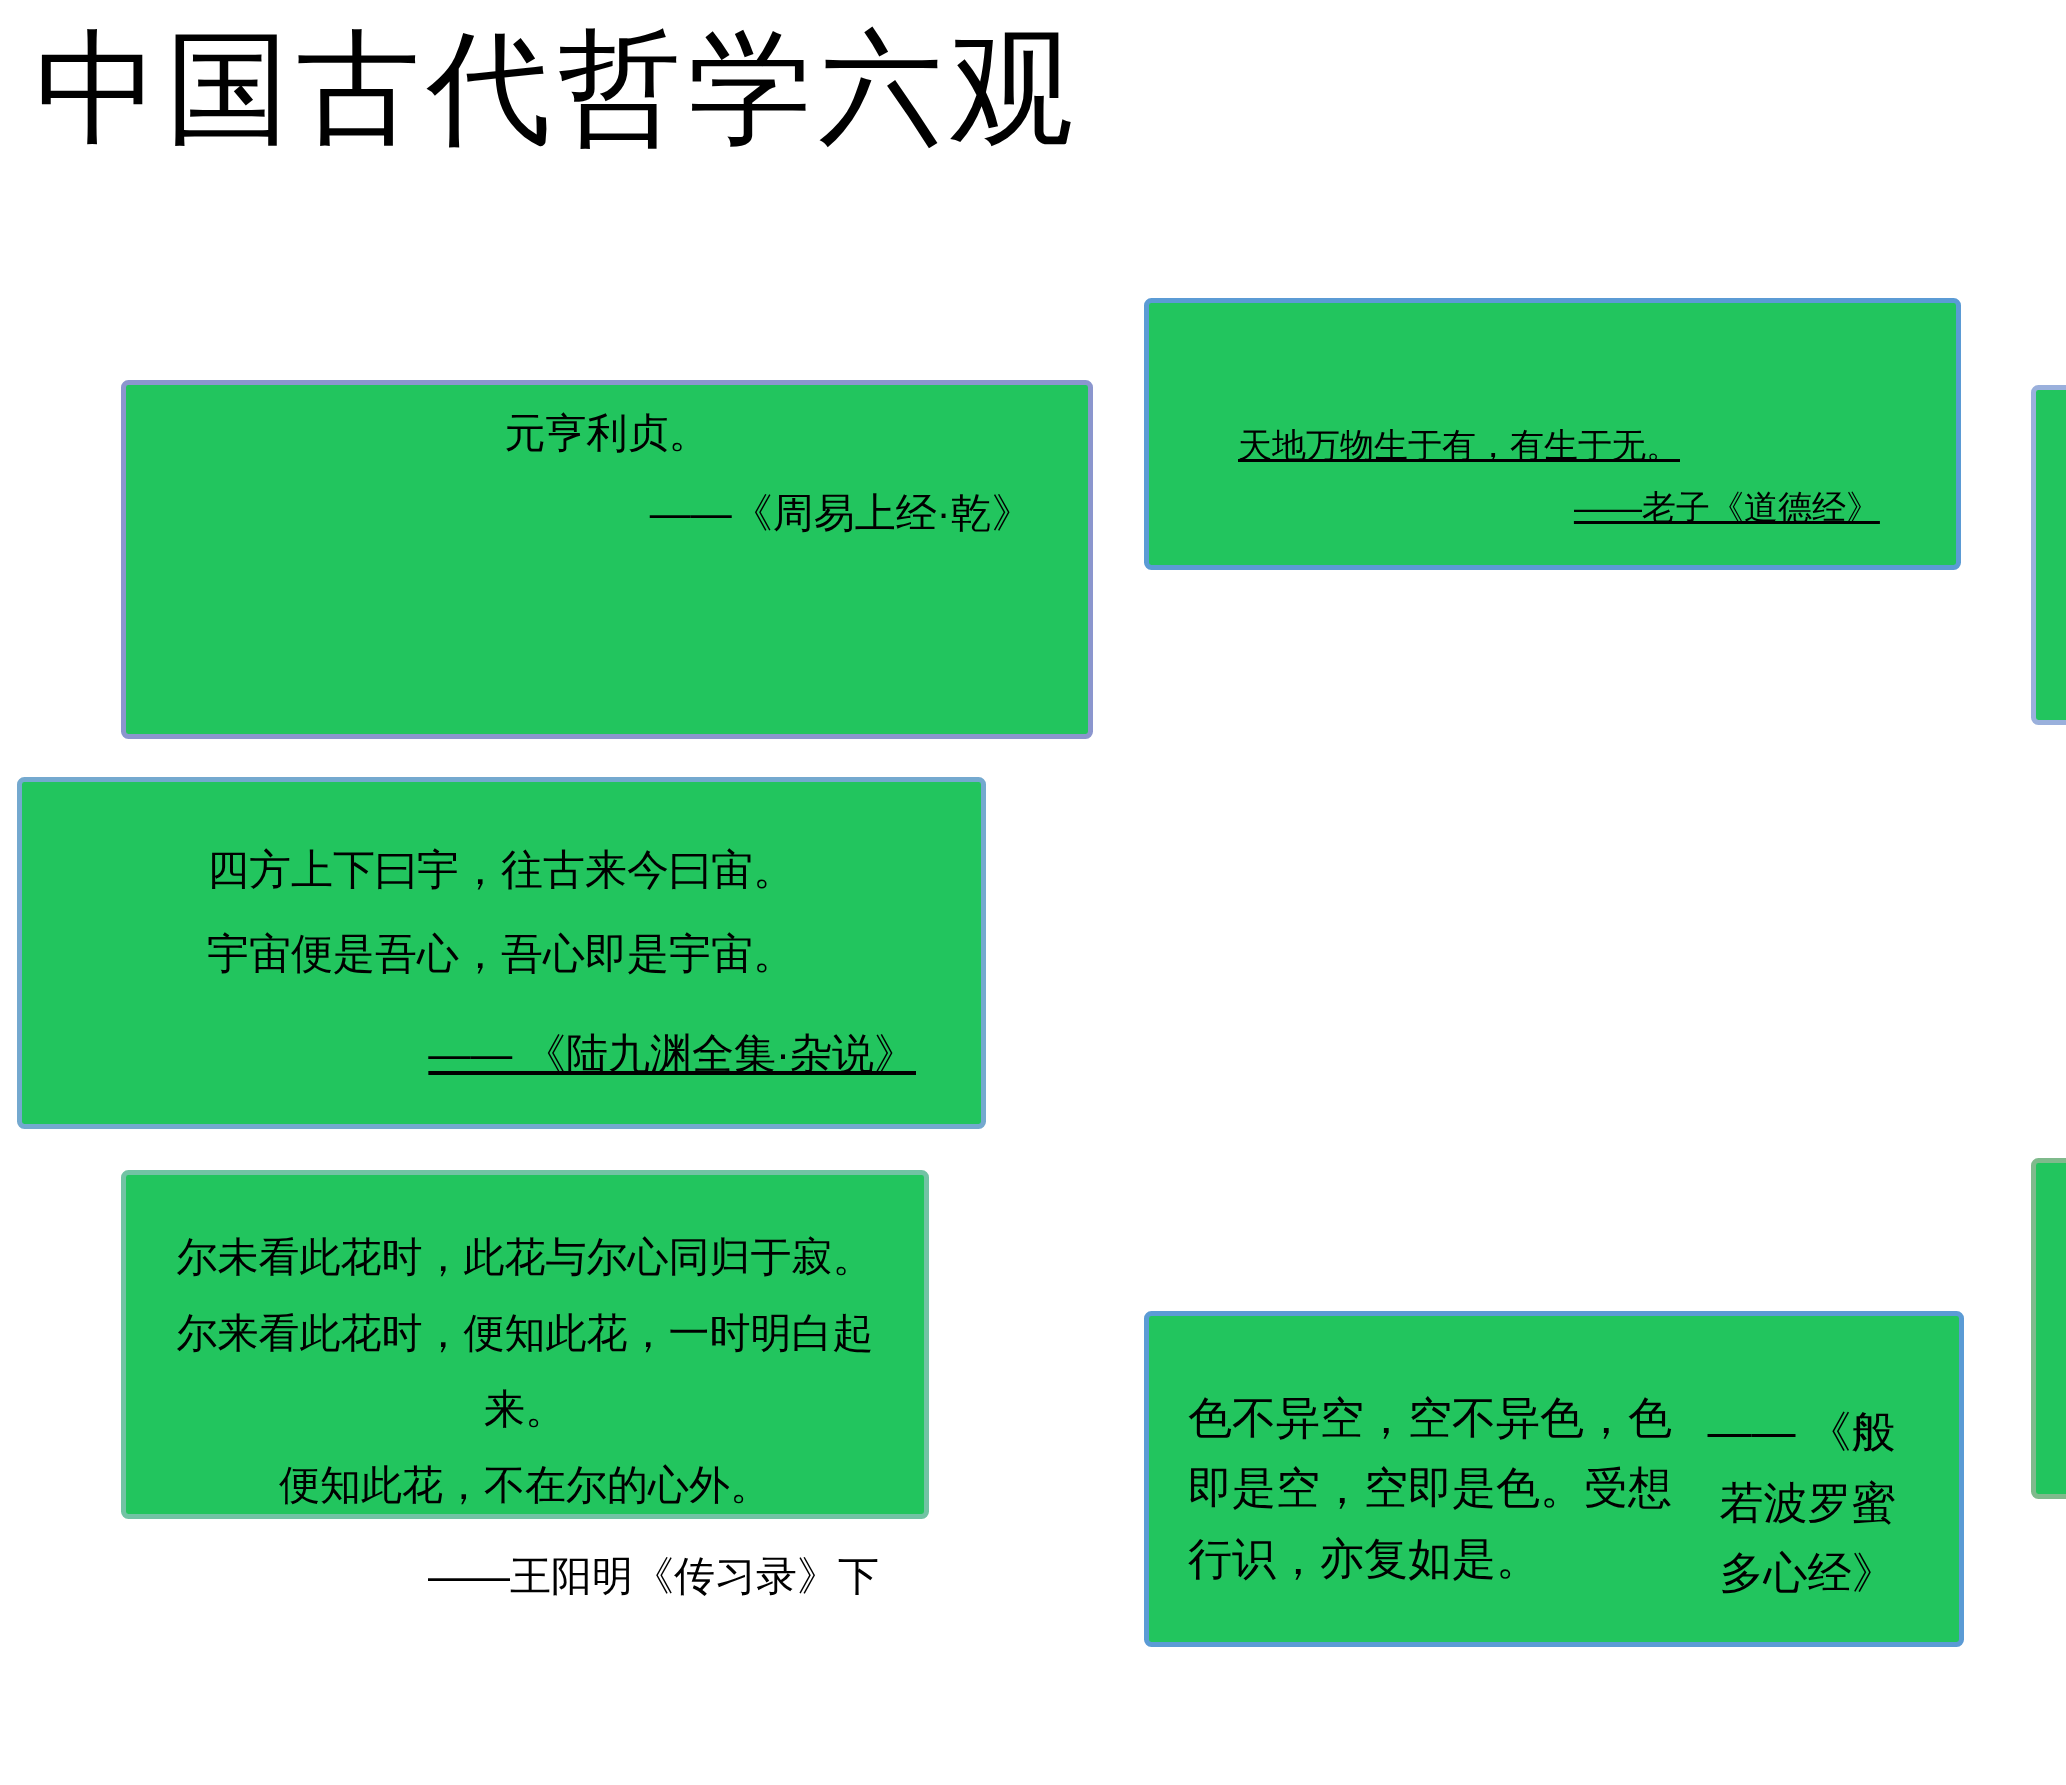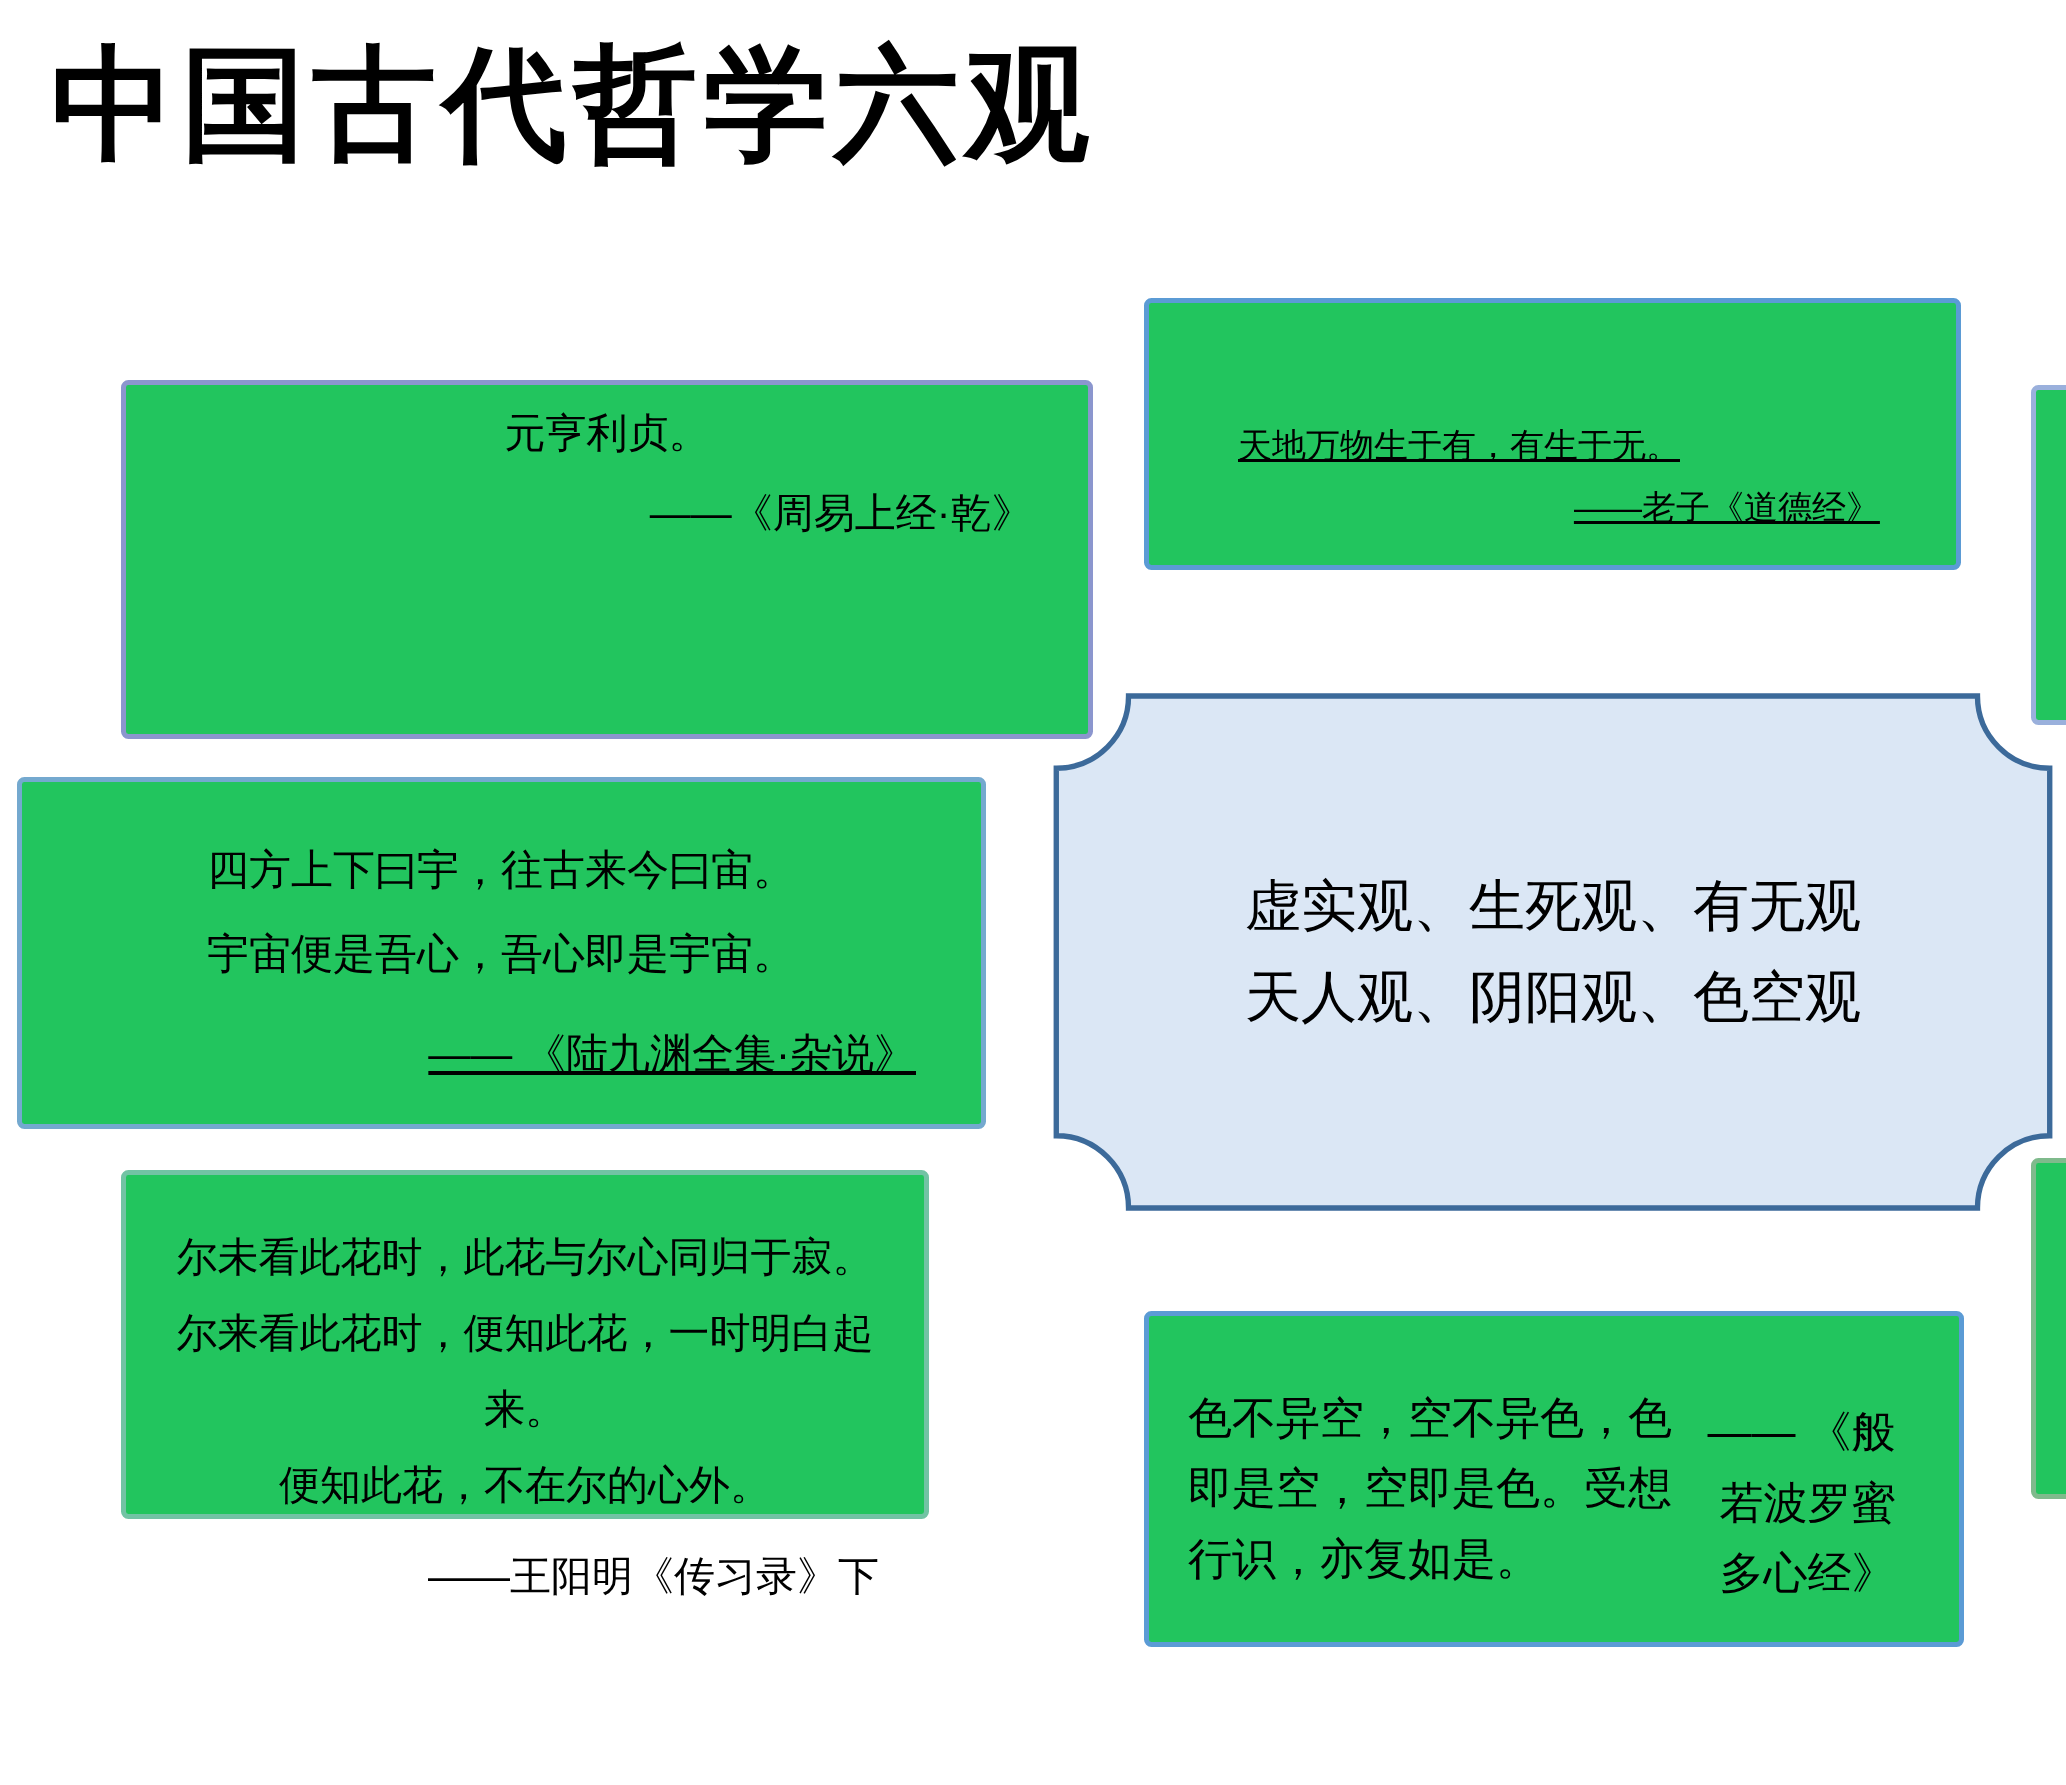--- a/index.html
+++ b/index.html
@@ -1,22 +1,22 @@
 <!DOCTYPE html>
 <html lang="zh" style="font-size:6.6px"><head>
 <meta charset="utf-8">
 <style>
   html,body{margin:0;padding:0;background:#ffffff;}
   .stage{
     position:relative;width:3174px;height:1785px;background:#ffffff;overflow:hidden;
     font-family:"Liberation Sans","DejaVu Sans",sans-serif;color:#000;
   }
   .page-title{
-    position:absolute;left:35px;top:7.4px;margin:16px;
-    font-size:124px;font-weight:700;letter-spacing:6.6px;color:#000;white-space:nowrap;
+    position:absolute;left:35px;top:7.4px;margin:0;
+    font-size:124px;font-weight:400;letter-spacing:6.6px;color:#000;white-space:nowrap;
   }
   .qbox{
     position:absolute;box-sizing:border-box;border-style:solid;border-radius:7.4px;
     background:#22c55e;font-size:41px;line-height:1.55;color:#000;
   }
   .qbox .quote{margin:0;}
   .qbox .source{margin:16px;text-align:right;}
   .qbox .note{margin:0;text-align:left;}
 
   
@@ -86,37 +86,20 @@
     
     
   </div>
 
   <div class="qbox b-lujiuyuan">
     <p class="quote">四方上下曰宇，往古来今曰宙。</p>
     <p class="quote">宇宙便是吾心，吾心即是宇宙。</p>
     <p class="source">—— 《陆九渊全集·杂说》</p>
   </div>
 
-  <div class="plaque">
-    <svg width="994" height="512" viewBox="0 0 2406 1240" aria-hidden="true">
-      <path d="M 0 175
-               A 175 175 0 0 0 175 0
-               L 2231 0
-               A 175 175 0 0 0 2406 175
-               L 2406 1065
-               A 175 175 0 0 0 2231 1240
-               L 175 1240
-               A 175 175 0 0 0 0 1065
-               Z" fill="#dbe7f5" stroke="#3c6a9a" stroke-width="13"></path>
-    </svg>
-    <div class="plaque-text">
-      <div>虚实观、生死观、有无观</div>
-      <div>天人观、阴阳观、色空观</div>
-    </div>
-  </div>
 
   <div class="qbox b-wangyangming">
     <p class="quote">尔未看此花时，此花与尔心同归于寂。</p>
     <p class="quote">尔来看此花时，便知此花，一时明白起来。</p>
     <p class="quote">便知此花，不在尔的心外。</p>
     <p class="source">——王阳明《传习录》下</p>
   </div>
 
   <div class="qbox b-xinjing">
     <p class="quote">色不异空，空不异色，色即是空，空即是色。受想行识，亦复如是。</p>

